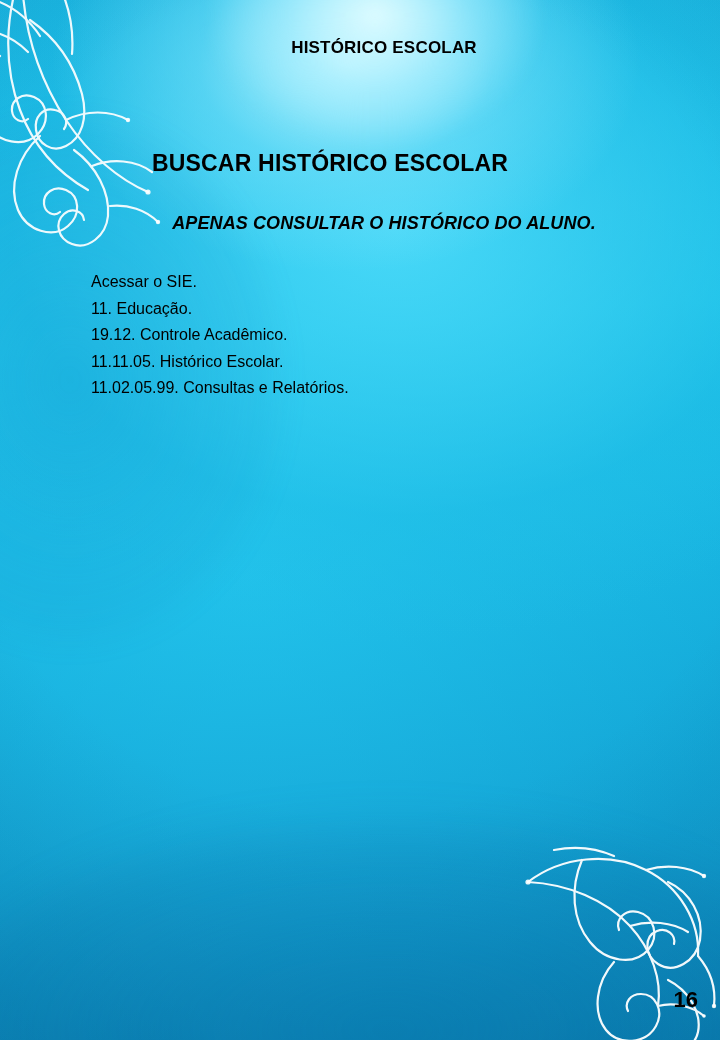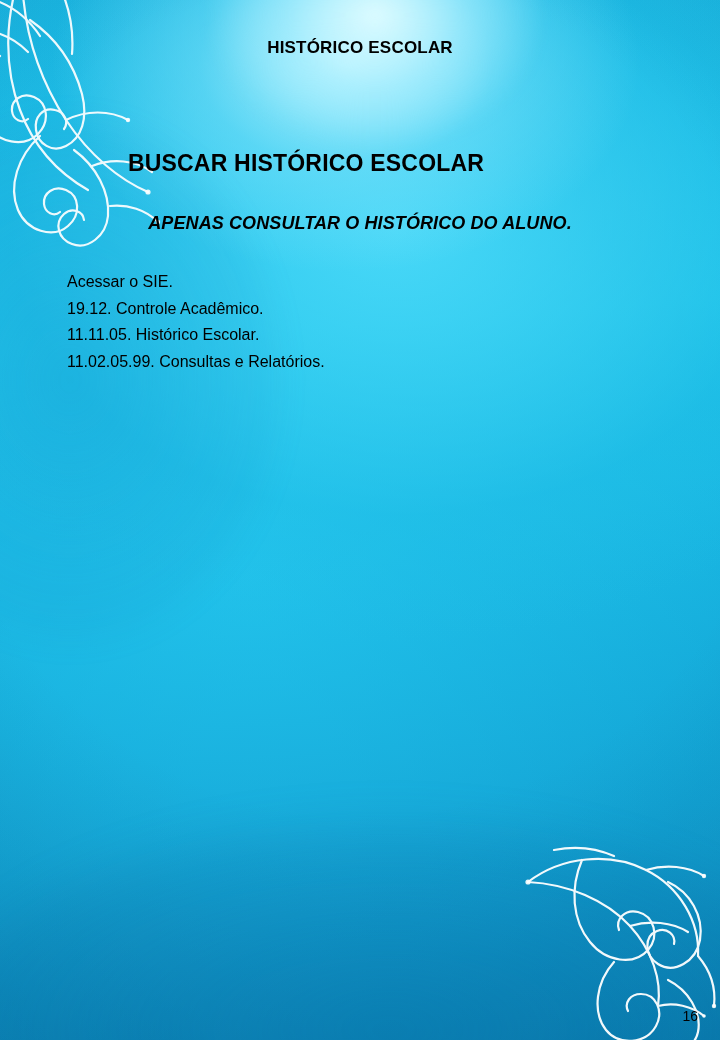--- a/index.html
+++ b/index.html
@@ -70,20 +70,21 @@
     position: absolute;
     pointer-events: none;
   }
   .ornament.top-left { left: -30px; top: -40px; }
   .ornament.bottom-right { right: -18px; bottom: -10px; }
 
   .content {
     position: absolute;
     inset: 0;
     color: #000;
+    margin-left: 24px;
   }
 
   .doc-title {
     position: absolute;
     top: 38px;
     left: 0;
     width: 720px;
     text-align: center;
     font-size: 17px;
     font-weight: bold;
@@ -121,23 +122,23 @@
     font-size: 16px;
     line-height: 26.5px;
   }
   .step-line {
     white-space: nowrap;
   }
 
   .page-number {
     position: absolute;
     right: 22px;
-    bottom: 16px;
-    font-size: 14px;
-    font-weight: normal;
+    bottom: 27px;
+    font-size: 22px;
+    font-weight: bold;
     color: #000;
   }
 </style>
 </head>
 <body>
 
 <div class="slide">
 
   <div class="glow-top"></div>
   <div class="glow-left"></div>
@@ -194,20 +195,21 @@
   <div class="content">
 
     <div class="doc-title">HISTÓRICO ESCOLAR</div>
 
     <div class="main-heading">BUSCAR HISTÓRICO ESCOLAR</div>
 
     <div class="sub-heading">APENAS CONSULTAR O HISTÓRICO DO ALUNO.</div>
 
     <div class="steps">
       <div class="step-line">Acessar o SIE.</div>
+      <div class="step-line">11. Educação.</div>
       <div class="step-line">19.12. Controle Acadêmico.</div>
       <div class="step-line">11.11.05. Histórico Escolar.</div>
       <div class="step-line">11.02.05.99.&nbsp;Consultas e Relatórios.</div>
     </div>
 
     <div class="page-number">16</div>
 
   </div>
 </div>
 

